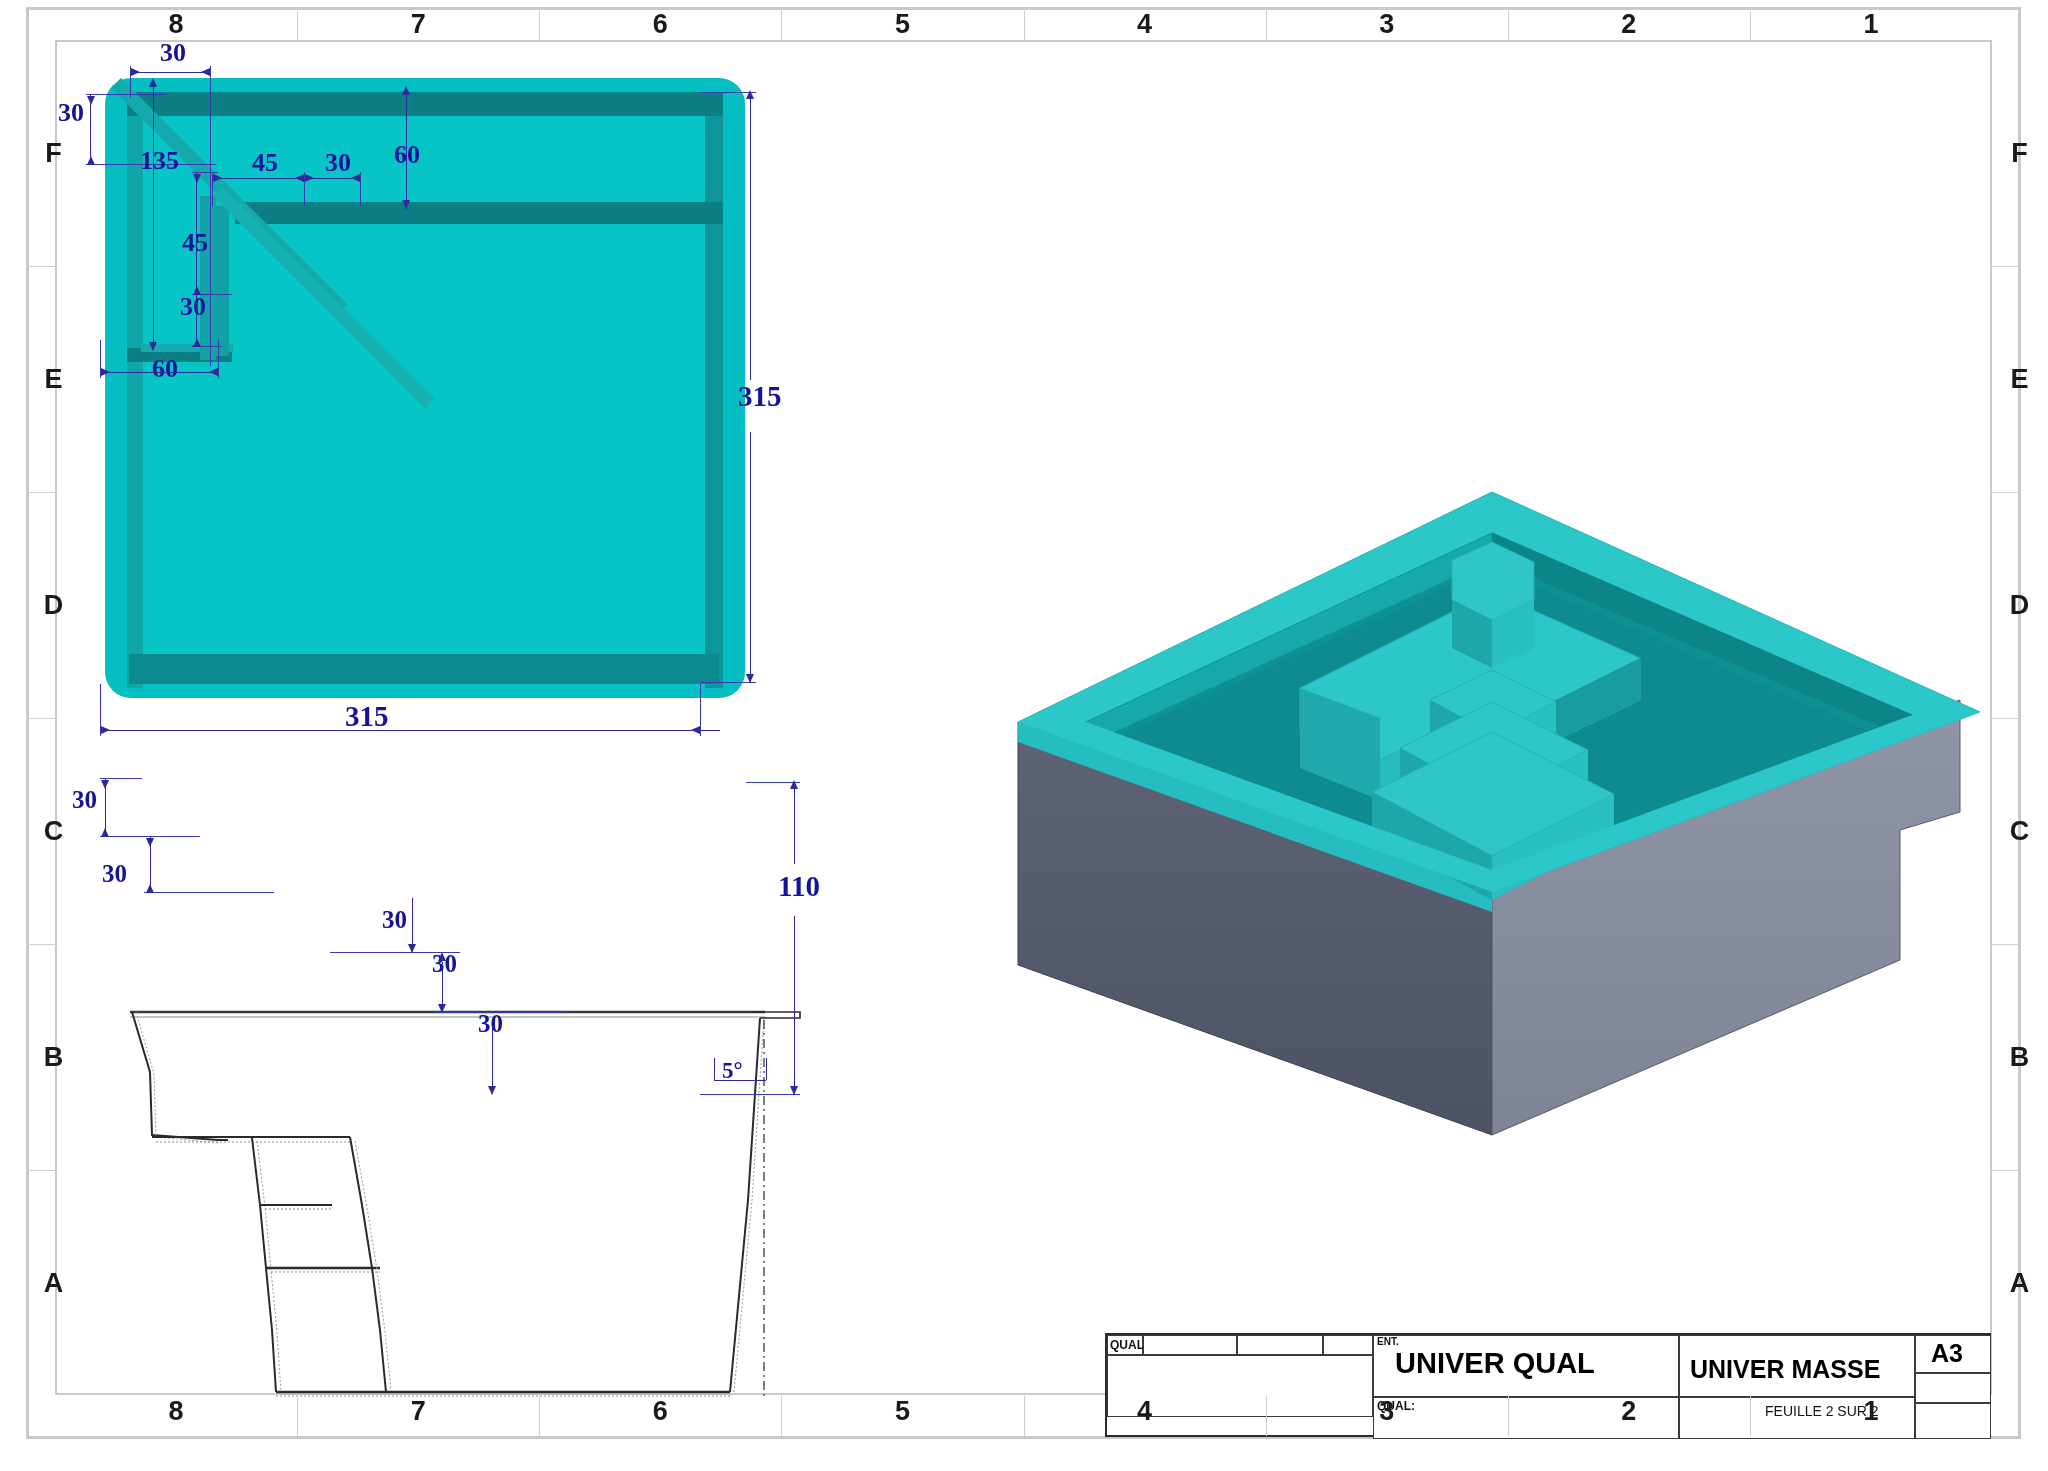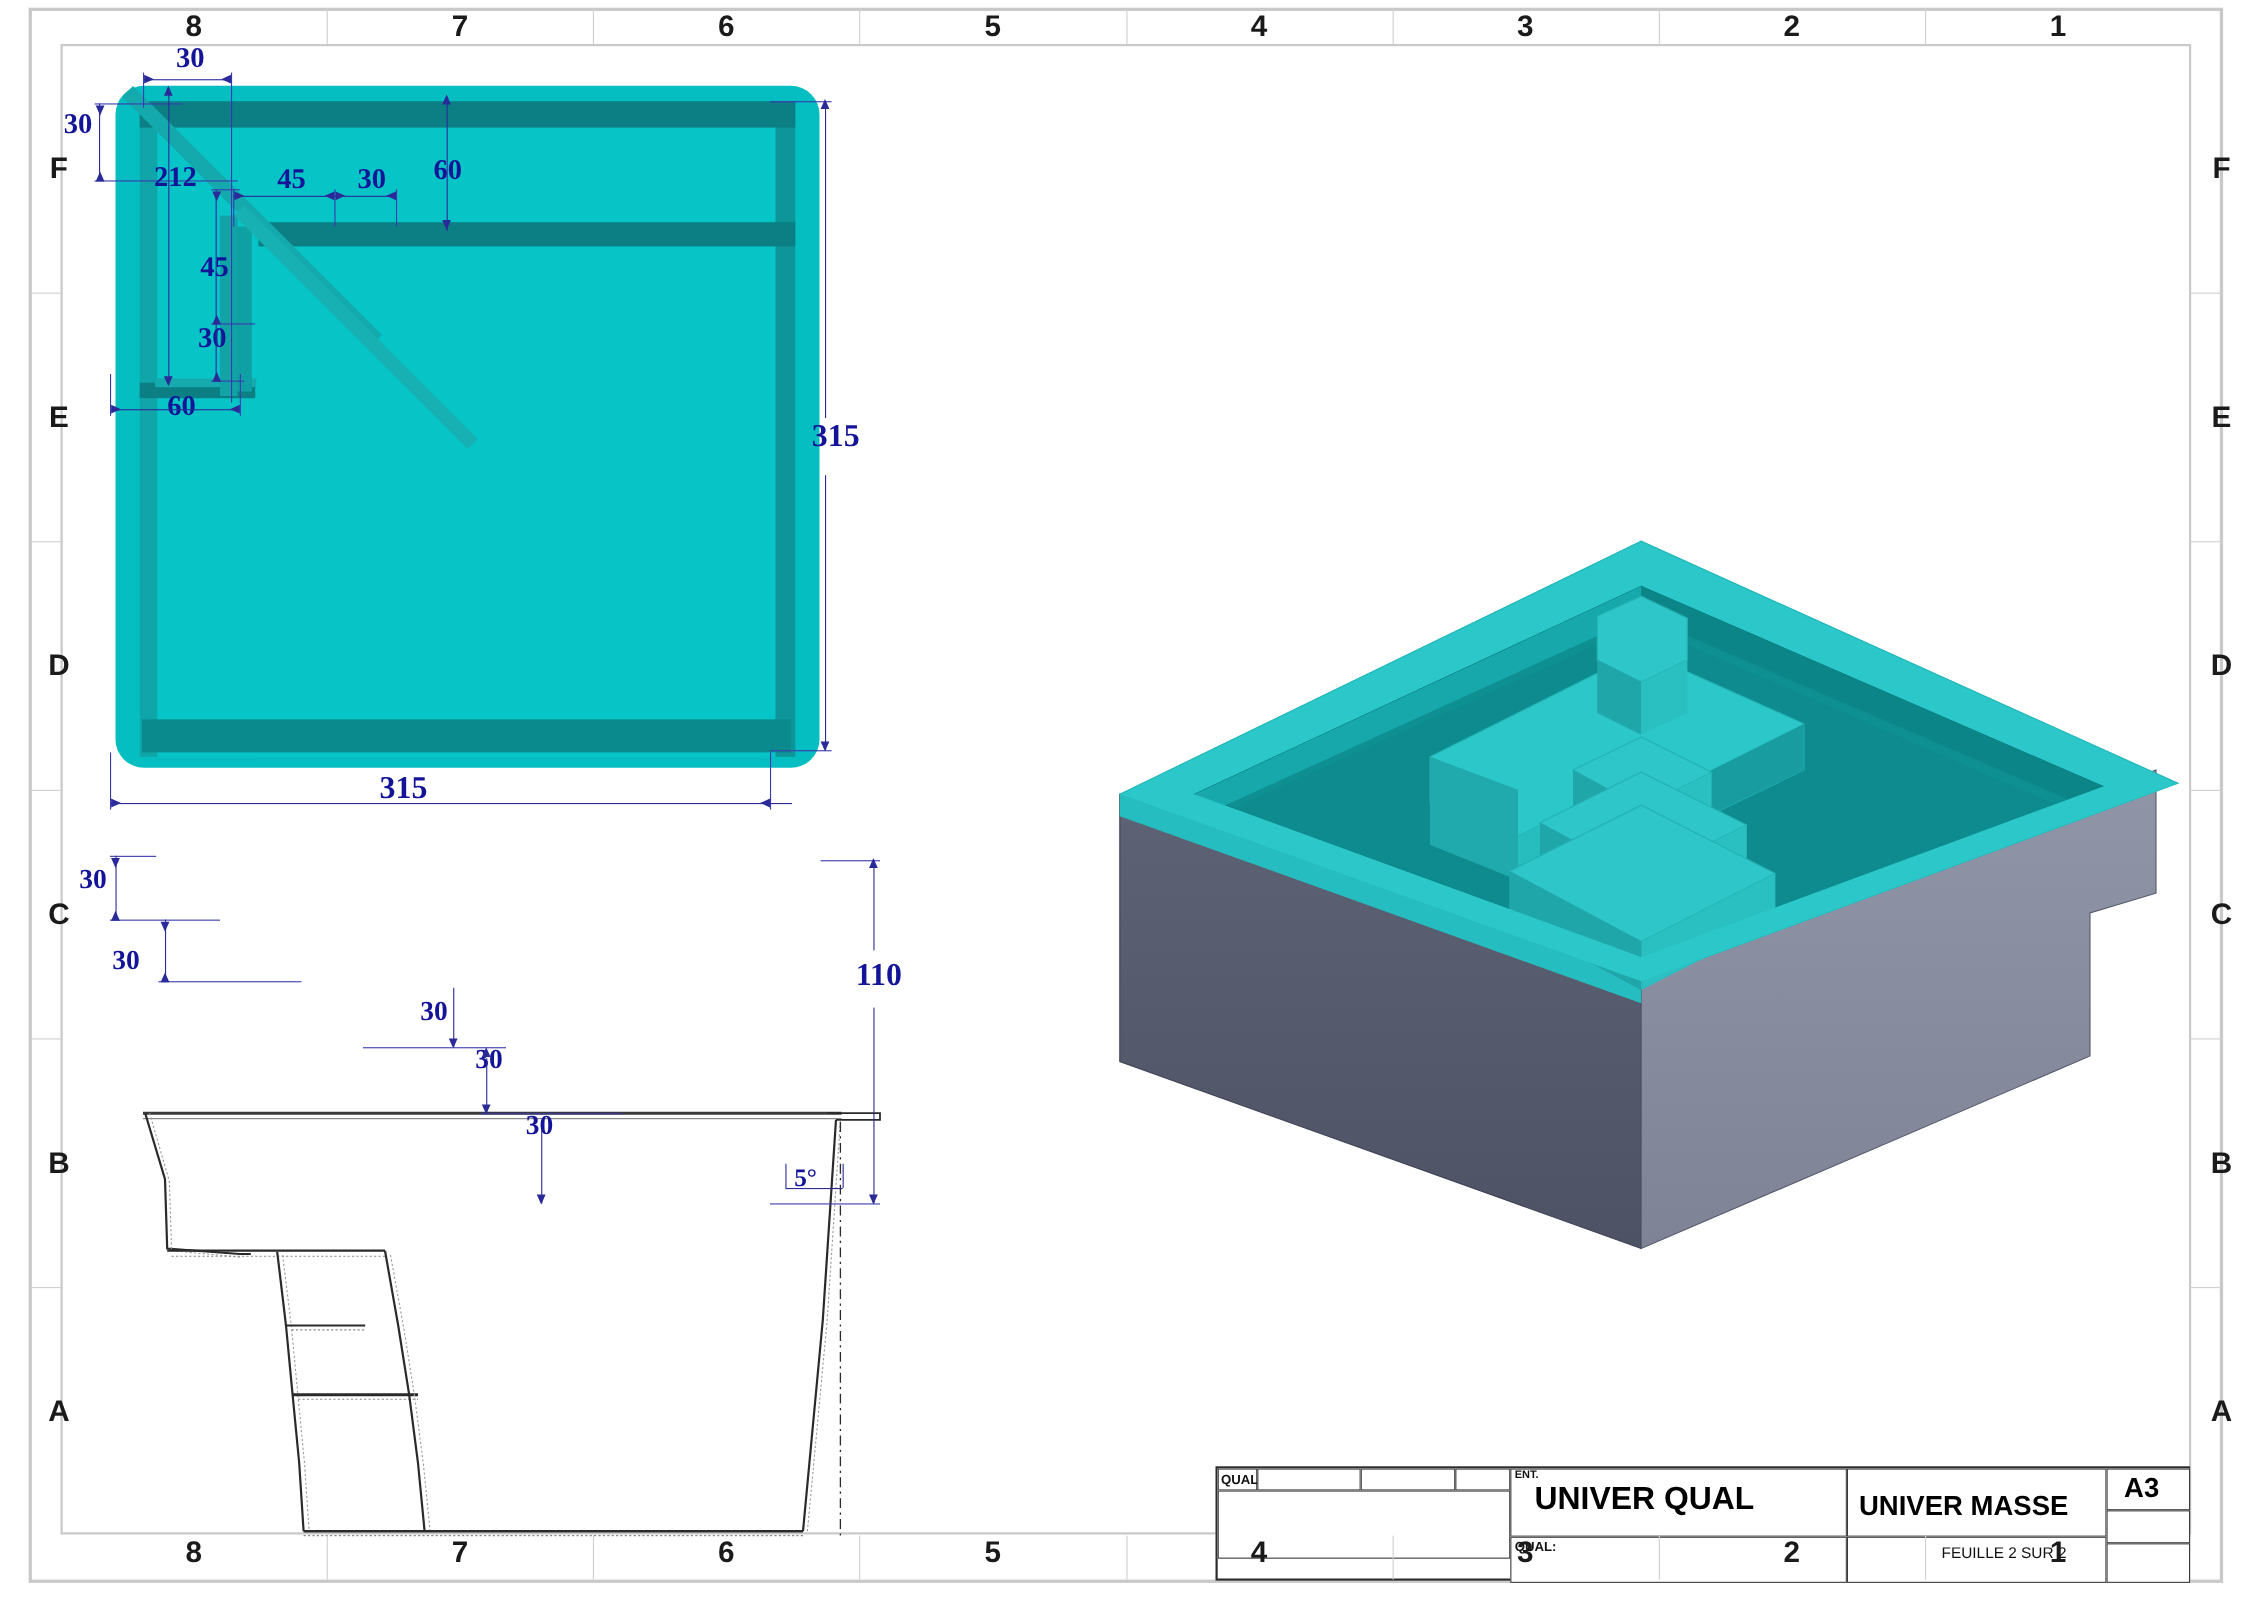--- a/index.html
+++ b/index.html
@@ -224,21 +224,21 @@
   <div class="arrowR" style="left:131px;top:68px;"></div>
   <div class="arrowL" style="left:201px;top:68px;"></div>
 
   <div class="dim" id="d-p30left" style="left:58px;top:98px;font-size:26px;">30</div>
   <div class="dl v" style="left:90px;top:94px;height:70px;"></div>
   <div class="ext h" style="left:86px;top:94px;width:80px;"></div>
   <div class="ext h" style="left:86px;top:164px;width:130px;"></div>
   <div class="arrowD" style="left:87px;top:96px;"></div>
   <div class="arrowU" style="left:87px;top:156px;"></div>
 
-  <div class="dim" id="d-p135" style="left:140px;top:146px;font-size:26px;">212</div>
+  <div class="dim" id="d-p135" style="left:140px;top:146px;font-size:26px;">135</div>
   <div class="dl v" style="left:153px;top:80px;height:270px;"></div>
   <div class="arrowU" style="left:149px;top:78px;"></div>
   <div class="arrowD" style="left:149px;top:342px;"></div>
 
   <div class="dim" id="d-p45top" style="left:252px;top:148px;font-size:26px;">45</div>
   <div class="dl h" style="left:212px;top:178px;width:92px;"></div>
   <div class="ext v" style="left:212px;top:172px;height:34px;"></div>
   <div class="ext v" style="left:304px;top:172px;height:34px;"></div>
   <div class="arrowR" style="left:213px;top:174px;"></div>
   <div class="arrowL" style="left:295px;top:174px;"></div>

